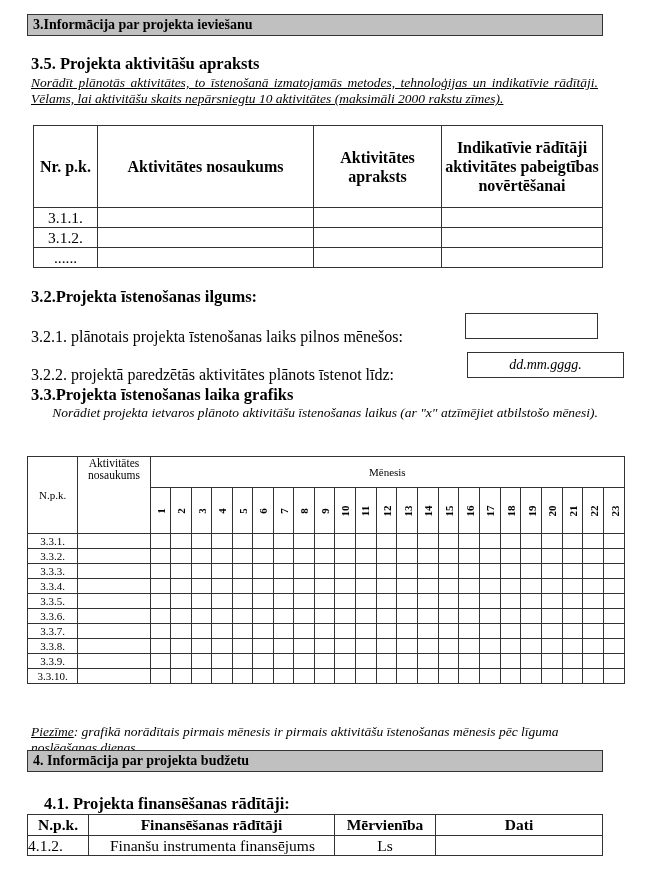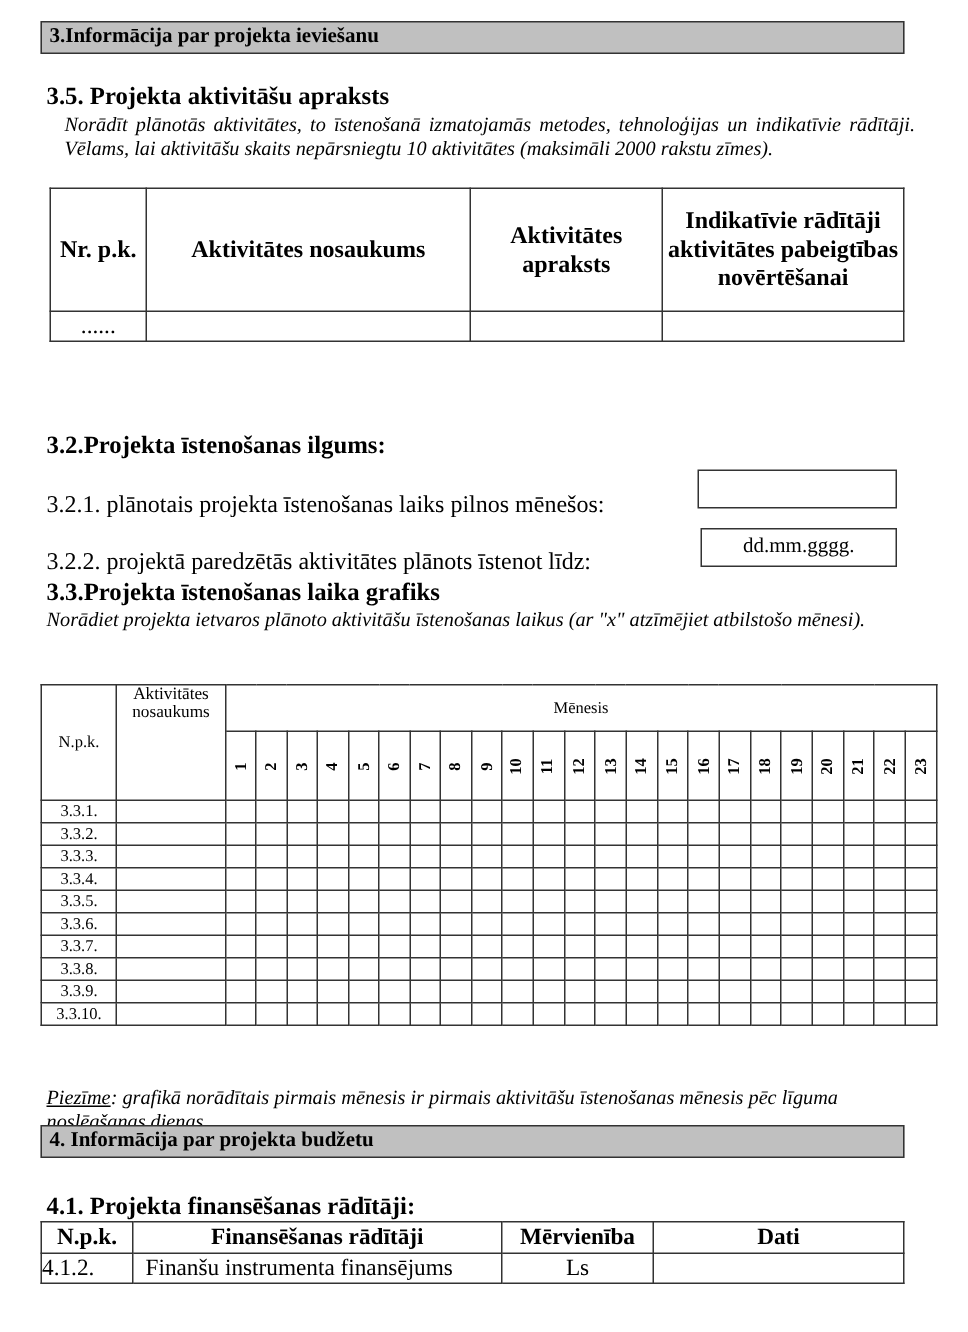--- a/index.html
+++ b/index.html
@@ -24,47 +24,59 @@
   .t3 td { font-size: 15.5px; height: 19px; line-height: 18px; }
   .box { position: absolute; border: 1.3px solid #333; box-sizing: border-box; background: #fff; }
   .plain { font-size: 16px; }
 </style>
 </head>
 <body>
 
 <div class="section-header" style="top:14px;">3.Informācija par projekta ieviešanu</div>
 
 <div class="abs h2" style="left:31px; top:54px;">3.5. Projekta aktivitāšu apraksts</div>
-<div class="abs note" style="left:43px; top:75px; width:567px;">Norādīt plānotās aktivitātes, to īstenošanā izmatojamās metodes, tehnoloģijas un indikatīvie rādītāji. Vēlams, lai aktivitāšu skaits nepārsniegtu 10 aktivitātes (maksimāli 2000 rakstu zīmes).</div>
+<div class="abs note" style="left:31px; top:75px; width:567px;text-decoration:underline;">Norādīt plānotās aktivitātes, to īstenošanā izmatojamās metodes, tehnoloģijas un indikatīvie rādītāji. Vēlams, lai aktivitāšu skaits nepārsniegtu 10 aktivitātes (maksimāli 2000 rakstu zīmes).</div>
 
 <table class="abs t1" style="left:33px; top:125px; width:570px;">
   <tbody>
       <tr style="height:82px;">
     <th style="width:63px;">Nr. p.k.</th>
     <th style="width:215px;">Aktivitātes nosaukums</th>
     <th style="width:127px;">Aktivitātes apraksts</th>
     <th>Indikatīvie rādītāji aktivitātes pabeigtības novērtēšanai</th>
   </tr>
   <tr>
+    <td>3.1.1.</td>
+    <td></td>
+    <td></td>
+    <td></td>
+  </tr>
+  <tr>
+    <td>3.1.2.</td>
+    <td></td>
+    <td></td>
+    <td></td>
+  </tr>
+  <tr>
     <td>......</td>
     <td></td>
     <td></td>
     <td></td>
   </tr>
 </tbody>
   </table>
 
 <div class="abs h2" style="left:31px; top:287px;">3.2.Projekta īstenošanas ilgums:</div>
 <div class="abs plain" style="left:31px; top:328px;">3.2.1. plānotais projekta īstenošanas laiks pilnos mēnešos:</div>
 <div class="box" style="left:465px; top:313px; width:133px; height:26px;"></div>
 <div class="abs plain" style="left:31px; top:366px;">3.2.2. projektā paredzētās aktivitātes plānots īstenot līdz:</div>
-<div class="box" style="left:467px; top:352px; width:131px; height:26px; text-align:center; font-size:14px; line-height:24px;">dd.mm.gggg.</div>
+<div class="box" style="left:467px; top:352px; width:157px; height:26px; text-align:center; font-style:italic; font-size:14px; line-height:24px;">dd.mm.gggg.</div>
 
 <div class="abs h2" style="left:31px; top:385px;">3.3.Projekta īstenošanas laika grafiks</div>
-<div class="abs note" style="left:31px; top:405px; width:567px; text-align:left;">Norādiet projekta ietvaros plānoto aktivitāšu īstenošanas laikus (ar "x" atzīmējiet atbilstošo mēnesi).</div>
+<div class="abs note" style="left:31px; top:405px; width:567px; text-align:right;">Norādiet projekta ietvaros plānoto aktivitāšu īstenošanas laikus (ar "x" atzīmējiet atbilstošo mēnesi).</div>
 
 <table class="abs t2" style="left:27px; top:456px; width:598px;">
   <tbody>
       <tr>
     <th rowspan="2" style="width:50px; height:75px;">N.p.k.</th>
     <th rowspan="2" style="width:72px; vertical-align:top; padding-top:0;">
       <div style="padding-top:0; font-size:11.5px;">Aktivitātes nosaukums</div>
     </th>
     <th colspan="23" class="month-head">Mēnesis</th>
   </tr>
@@ -364,30 +376,30 @@
         <td></td>
         <td></td>
         <td></td>
       </tr>
     </tbody>
 </table>
 
 <div class="abs note" style="left:31px; top:697px; width:567px; text-align:left;margin-top:27px;"><span style="text-decoration:underline;">Piezīme</span><span>: grafikā norādītais pirmais mēnesis ir pirmais aktivitāšu īstenošanas mēnesis pēc līguma noslēgšanas dienas.</span></div>
 
 <div class="section-header" style="top:750px;">4. Informācija par projekta budžetu</div>
-<div class="abs h2" style="left:31px; top:794px;">4.1. Projekta finansēšanas rādītāji:</div>
+<div class="abs h2" style="left:44px; top:794px;">4.1. Projekta finansēšanas rādītāji:</div>
 
 <table class="abs t3" style="left:27px; top:814px; width:576px;">
   <tbody>
       <tr>
     <th style="width:60px;">N.p.k.</th>
     <th style="width:245px;margin-top:16px;">Finansēšanas rādītāji</th>
     <th style="width:100px;">Mērvienība</th>
     <th>Dati</th>
   </tr>
   <tr>
     <td style="text-align:left;">4.1.2.</td>
-    <td style="padding-left:8px;">Finanšu instrumenta finansējums</td>
+    <td style="padding-left:21px;">Finanšu instrumenta finansējums</td>
     <td style="text-align:center;">Ls</td>
     <td></td>
   </tr>
 </tbody>
   </table>
 
 </body></html>

